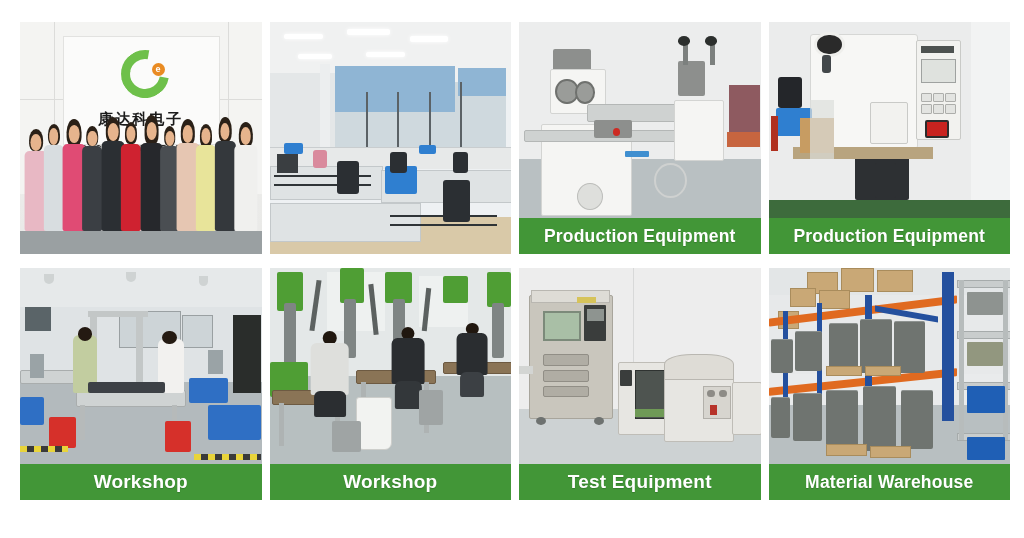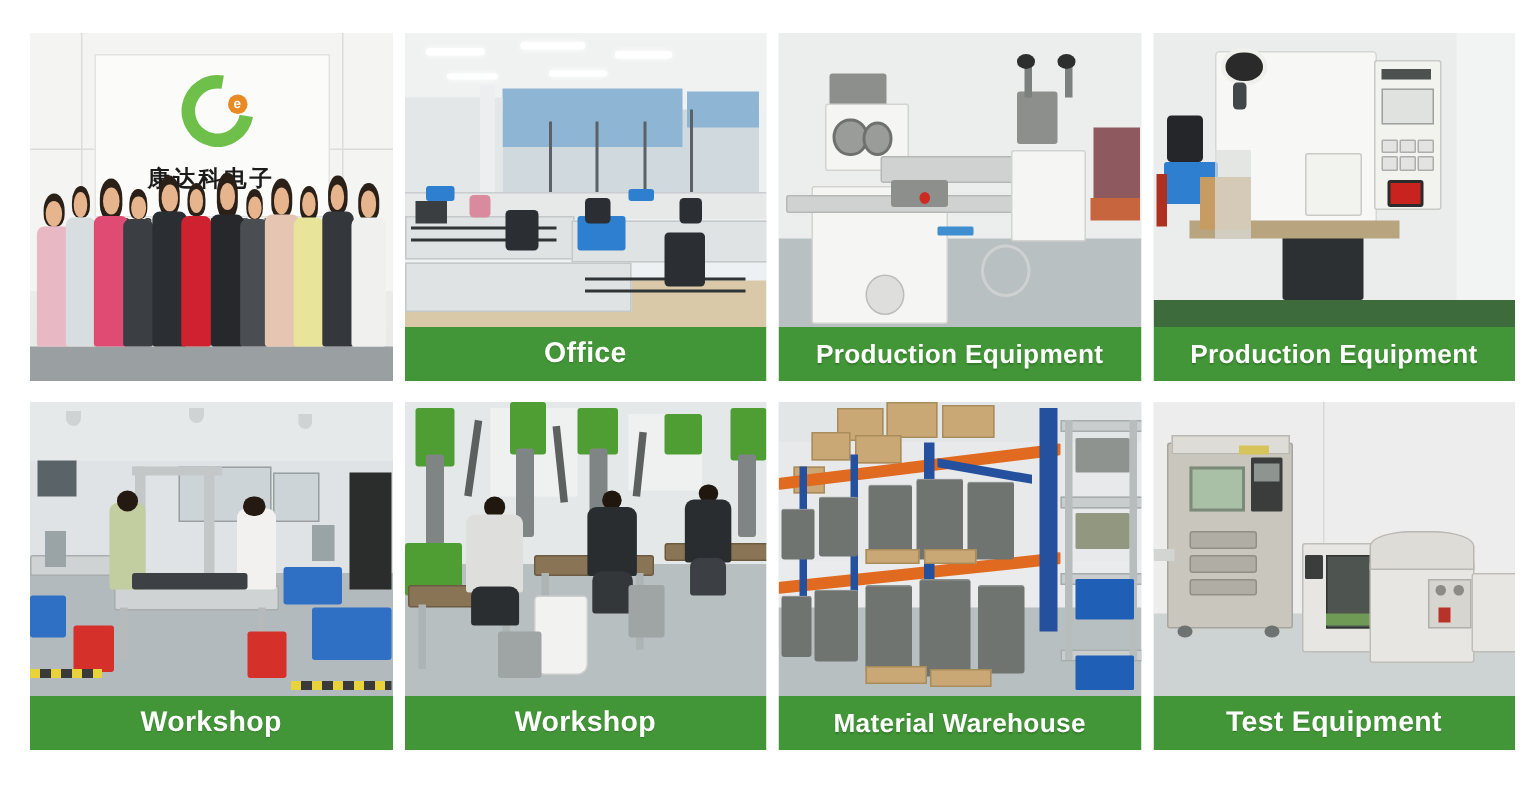--- a/index.html
+++ b/index.html
@@ -277,21 +277,20 @@
           <div class="b bluebin" style="left:6%;top:52%;width:8%;height:5%;"></div>
           <div class="b bluebin" style="left:62%;top:53%;width:7%;height:4%;"></div>
           <div class="b chair" style="left:28%;top:60%;width:9%;height:14%;"></div>
           <div class="b chair" style="left:72%;top:68%;width:11%;height:18%;"></div>
           <div class="b chair" style="left:50%;top:56%;width:7%;height:9%;"></div>
           <div class="b chair" style="left:18%;top:55%;width:6%;height:8%;background:#d98a9d;"></div>
           <div class="b chair" style="left:76%;top:56%;width:6%;height:9%;"></div>
           <div class="b" style="left:3%;top:57%;width:9%;height:8%;background:#3a3e41;"></div>
         </div>
       </div>
-      <div class="caption">Office</div>
     </div>
 
     <div class="cell">
       <div class="photo">
         <div class="sc s3">
           <div class="b wall"></div>
           <div class="b flr"></div>
           <div class="b mach" style="left:9%;top:52%;width:37%;height:46%;"></div>
           <div class="b mdark" style="left:14%;top:14%;width:16%;height:12%;"></div>
           <div class="b mach" style="left:13%;top:24%;width:22%;height:22%;"></div>
@@ -435,73 +434,20 @@
           <div class="b bucket" style="left:36%;top:66%;width:14%;height:26%;"></div>
           <div class="b" style="left:26%;top:78%;width:12%;height:16%;background:#9fa4a4;border-radius:2px;"></div>
           <div class="b" style="left:62%;top:62%;width:10%;height:18%;background:#9fa4a4;border-radius:2px;"></div>
         </div>
       </div>
       <div class="caption">Workshop</div>
     </div>
 
     <div class="cell">
       <div class="photo">
-        <div class="sc s8">
-          <div class="b ceil"></div>
-          <div class="b wall"></div>
-          <div class="b flr"></div>
-
-          <div class="b carton" style="left:16%;top:2%;width:12%;height:10%;"></div>
-          <div class="b carton" style="left:30%;top:0;width:13%;height:11%;"></div>
-          <div class="b carton" style="left:45%;top:1%;width:14%;height:10%;"></div>
-          <div class="b carton" style="left:9%;top:10%;width:10%;height:9%;"></div>
-          <div class="b carton" style="left:21%;top:11%;width:12%;height:9%;"></div>
-          <div class="b carton" style="left:4%;top:22%;width:8%;height:8%;"></div>
-
-          <div class="b beam" style="left:0;top:20%;width:78%;height:4%;transform:skewY(-7deg);"></div>
-          <div class="b beam" style="left:0;top:56%;width:78%;height:4%;transform:skewY(-6deg);"></div>
-          <div class="b post" style="left:72%;top:2%;width:5%;height:76%;"></div>
-          <div class="b post" style="left:40%;top:14%;width:3%;height:62%;"></div>
-          <div class="b post" style="left:20%;top:18%;width:2%;height:56%;"></div>
-          <div class="b post" style="left:6%;top:22%;width:2%;height:50%;"></div>
-          <div class="b post" style="left:44%;top:22%;width:26%;height:3%;transform:skewY(10deg);"></div>
-
-          <div class="b spool" style="left:25%;top:28%;width:12%;height:24%;"></div>
-          <div class="b spool" style="left:38%;top:26%;width:13%;height:27%;"></div>
-          <div class="b spool" style="left:52%;top:27%;width:13%;height:26%;"></div>
-          <div class="b spool" style="left:11%;top:32%;width:11%;height:20%;"></div>
-          <div class="b spool" style="left:1%;top:36%;width:9%;height:17%;"></div>
-          <div class="b spool" style="left:24%;top:62%;width:13%;height:30%;"></div>
-          <div class="b spool" style="left:39%;top:60%;width:14%;height:33%;"></div>
-          <div class="b spool" style="left:55%;top:62%;width:13%;height:30%;"></div>
-          <div class="b spool" style="left:10%;top:64%;width:12%;height:24%;"></div>
-          <div class="b spool" style="left:1%;top:66%;width:8%;height:20%;"></div>
-
-          <div class="b carton" style="left:24%;top:50%;width:14%;height:4%;"></div>
-          <div class="b carton" style="left:40%;top:50%;width:14%;height:4%;"></div>
-          <div class="b carton" style="left:24%;top:90%;width:16%;height:5%;"></div>
-          <div class="b carton" style="left:42%;top:91%;width:16%;height:5%;"></div>
-
-          <div class="b shelf" style="left:78%;top:6%;width:22%;height:3%;"></div>
-          <div class="b shelf" style="left:78%;top:32%;width:22%;height:3%;"></div>
-          <div class="b shelf" style="left:78%;top:58%;width:22%;height:3%;"></div>
-          <div class="b shelf" style="left:78%;top:84%;width:22%;height:3%;"></div>
-          <div class="b" style="left:79%;top:6%;width:2%;height:82%;background:#b7bcbc;"></div>
-          <div class="b" style="left:97%;top:6%;width:2%;height:82%;background:#b7bcbc;"></div>
-          <div class="b bluebin" style="left:82%;top:60%;width:16%;height:14%;"></div>
-          <div class="b bluebin" style="left:82%;top:86%;width:16%;height:12%;"></div>
-          <div class="b" style="left:82%;top:12%;width:15%;height:12%;background:#8e9390;border-radius:1px;"></div>
-          <div class="b" style="left:82%;top:38%;width:15%;height:12%;background:#92977f;border-radius:1px;"></div>
-        </div>
-      </div>
-      <div class="caption cap-sm">Material Warehouse</div>
-    </div>
-
-    <div class="cell">
-      <div class="photo">
         <div class="sc s7">
           <div class="b wall"></div>
           <div class="b flr"></div>
           <div class="b" style="left:47%;top:0;width:1px;height:72%;background:#d8d9d9;"></div>
           <div class="b cab" style="left:4%;top:14%;width:34%;height:62%;"></div>
           <div class="b lid" style="left:5%;top:11%;width:32%;height:6%;"></div>
           <div class="b win" style="left:10%;top:22%;width:14%;height:13%;"></div>
           <div class="b ctl" style="left:27%;top:19%;width:9%;height:18%;"></div>
           <div class="b" style="left:28%;top:21%;width:7%;height:6%;background:#8e9490;"></div>
           <div class="b" style="left:24%;top:15%;width:8%;height:3%;background:#d6c35a;"></div>
@@ -520,14 +466,67 @@
           <div class="b" style="left:78%;top:62%;width:3%;height:4%;border-radius:50%;background:#8d8b86;"></div>
           <div class="b" style="left:83%;top:62%;width:3%;height:4%;border-radius:50%;background:#8d8b86;"></div>
           <div class="b" style="left:79%;top:70%;width:3%;height:5%;background:#b7332a;"></div>
           <div class="b box" style="left:88%;top:58%;width:12%;height:26%;"></div>
           <div class="b" style="left:0;top:50%;width:6%;height:4%;background:#d3d5d3;"></div>
         </div>
       </div>
       <div class="caption">Test Equipment</div>
     </div>
 
+    <div class="cell">
+      <div class="photo">
+        <div class="sc s8">
+          <div class="b ceil"></div>
+          <div class="b wall"></div>
+          <div class="b flr"></div>
+
+          <div class="b carton" style="left:16%;top:2%;width:12%;height:10%;"></div>
+          <div class="b carton" style="left:30%;top:0;width:13%;height:11%;"></div>
+          <div class="b carton" style="left:45%;top:1%;width:14%;height:10%;"></div>
+          <div class="b carton" style="left:9%;top:10%;width:10%;height:9%;"></div>
+          <div class="b carton" style="left:21%;top:11%;width:12%;height:9%;"></div>
+          <div class="b carton" style="left:4%;top:22%;width:8%;height:8%;"></div>
+
+          <div class="b beam" style="left:0;top:20%;width:78%;height:4%;transform:skewY(-7deg);"></div>
+          <div class="b beam" style="left:0;top:56%;width:78%;height:4%;transform:skewY(-6deg);"></div>
+          <div class="b post" style="left:72%;top:2%;width:5%;height:76%;"></div>
+          <div class="b post" style="left:40%;top:14%;width:3%;height:62%;"></div>
+          <div class="b post" style="left:20%;top:18%;width:2%;height:56%;"></div>
+          <div class="b post" style="left:6%;top:22%;width:2%;height:50%;"></div>
+          <div class="b post" style="left:44%;top:22%;width:26%;height:3%;transform:skewY(10deg);"></div>
+
+          <div class="b spool" style="left:25%;top:28%;width:12%;height:24%;"></div>
+          <div class="b spool" style="left:38%;top:26%;width:13%;height:27%;"></div>
+          <div class="b spool" style="left:52%;top:27%;width:13%;height:26%;"></div>
+          <div class="b spool" style="left:11%;top:32%;width:11%;height:20%;"></div>
+          <div class="b spool" style="left:1%;top:36%;width:9%;height:17%;"></div>
+          <div class="b spool" style="left:24%;top:62%;width:13%;height:30%;"></div>
+          <div class="b spool" style="left:39%;top:60%;width:14%;height:33%;"></div>
+          <div class="b spool" style="left:55%;top:62%;width:13%;height:30%;"></div>
+          <div class="b spool" style="left:10%;top:64%;width:12%;height:24%;"></div>
+          <div class="b spool" style="left:1%;top:66%;width:8%;height:20%;"></div>
+
+          <div class="b carton" style="left:24%;top:50%;width:14%;height:4%;"></div>
+          <div class="b carton" style="left:40%;top:50%;width:14%;height:4%;"></div>
+          <div class="b carton" style="left:24%;top:90%;width:16%;height:5%;"></div>
+          <div class="b carton" style="left:42%;top:91%;width:16%;height:5%;"></div>
+
+          <div class="b shelf" style="left:78%;top:6%;width:22%;height:3%;"></div>
+          <div class="b shelf" style="left:78%;top:32%;width:22%;height:3%;"></div>
+          <div class="b shelf" style="left:78%;top:58%;width:22%;height:3%;"></div>
+          <div class="b shelf" style="left:78%;top:84%;width:22%;height:3%;"></div>
+          <div class="b" style="left:79%;top:6%;width:2%;height:82%;background:#b7bcbc;"></div>
+          <div class="b" style="left:97%;top:6%;width:2%;height:82%;background:#b7bcbc;"></div>
+          <div class="b bluebin" style="left:82%;top:60%;width:16%;height:14%;"></div>
+          <div class="b bluebin" style="left:82%;top:86%;width:16%;height:12%;"></div>
+          <div class="b" style="left:82%;top:12%;width:15%;height:12%;background:#8e9390;border-radius:1px;"></div>
+          <div class="b" style="left:82%;top:38%;width:15%;height:12%;background:#92977f;border-radius:1px;"></div>
+        </div>
+      </div>
+      <div class="caption cap-sm">Material Warehouse</div>
+    </div>
+
   </div>
 </div>
 
 </body></html>

